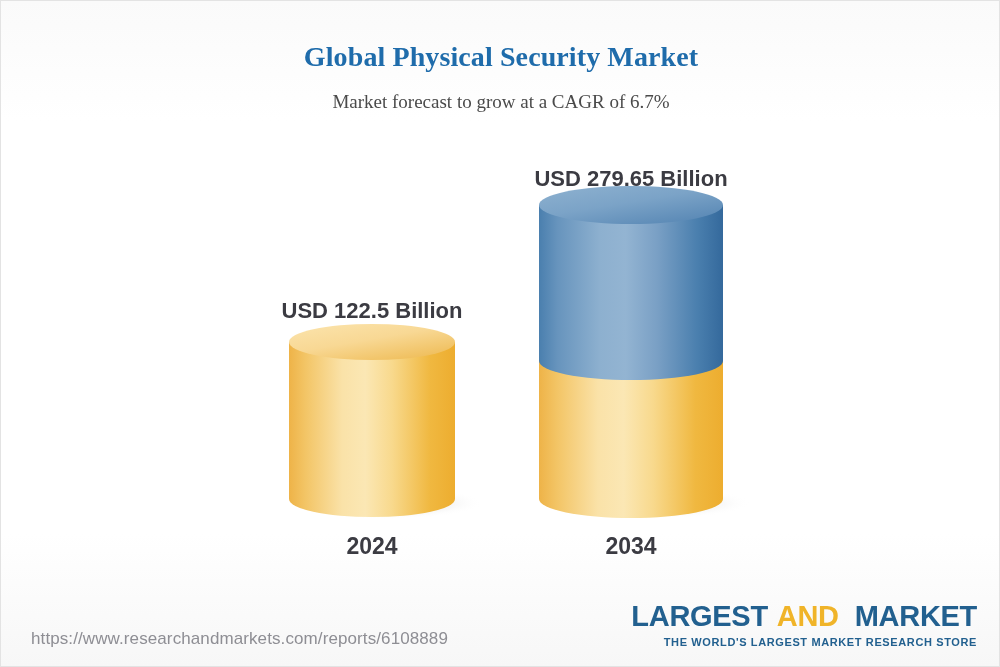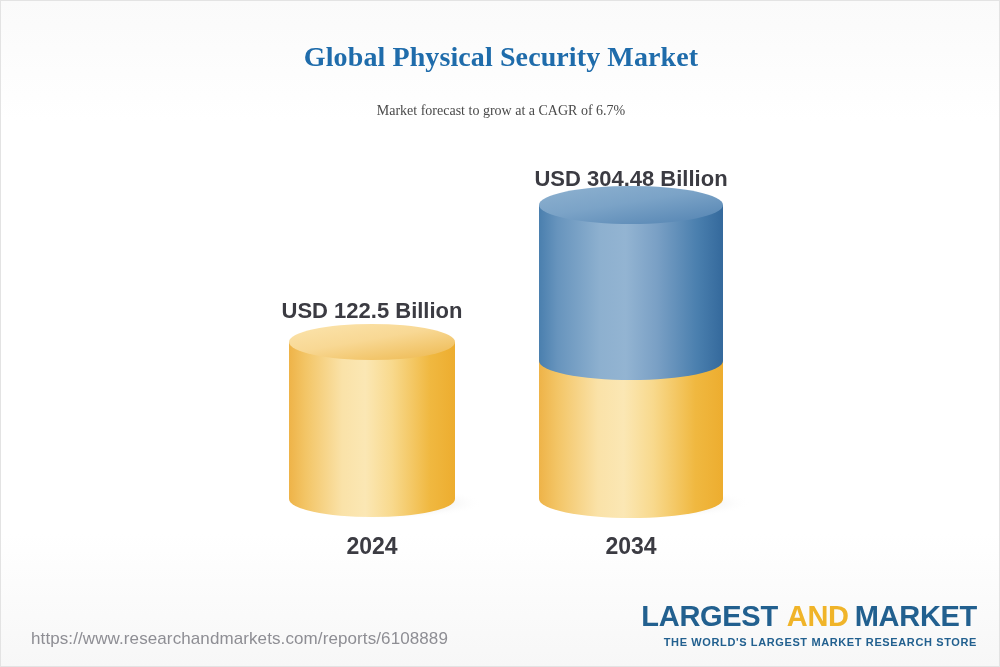--- a/index.html
+++ b/index.html
@@ -32,23 +32,23 @@
   }
   .chart-title {
     margin: 0;
     padding-top: 40px;
     font-size: 28px;
     font-weight: bold;
     color: #1f6cab;
     letter-spacing: 0.1px;
   }
   .chart-subtitle {
-    margin: 16px;
+    margin: 4px;
     padding-top: 14px;
-    font-size: 14px;
+    font-size: 19px;
     font-weight: normal;
     color: #4a4a4a;
   }
 
   
   .plot {
     position: absolute;
     left: 0;
     top: 0;
     width: 1000px;
@@ -164,21 +164,21 @@
         <path d="M 10,191 L 10,348 A 83,18 0 0 0 176,348 L 176,191 Z" fill="url(#goldBody)"></path>
 
         <ellipse cx="93" cy="191" rx="83" ry="18" fill="url(#goldTop)"></ellipse>
       </svg>
 
       <div class="cat-label" style="top:382px;">2024</div>
     </div>
 
     <div class="bar-group" style="left:528px; top:150px; width:204px; height:420px;">
 
-      <div class="value-label" style="top:15px;">USD 304.48 Billion</div>
+      <div class="value-label" style="top:15px;">USD 279.65 Billion</div>
 
       <svg class="cylinder-svg" width="204" height="420" viewBox="0 0 204 420">
         <defs>
           <linearGradient id="blueBody" x1="0" y1="0" x2="1" y2="0">
             <stop offset="0%" stop-color="#4a7fae"></stop>
             <stop offset="10%" stop-color="#6794bd"></stop>
             <stop offset="33%" stop-color="#8db0cf"></stop>
             <stop offset="47%" stop-color="#93b4d2"></stop>
             <stop offset="64%" stop-color="#7aa0c5"></stop>
             <stop offset="86%" stop-color="#4a7fae"></stop>
@@ -215,17 +215,17 @@
       </svg>
 
       <div class="cat-label" style="top:382px;">2034</div>
     </div>
 
   </div>
 
   <div class="footer-url">https://www.researchandmarkets.com/reports/6108889</div>
 
   <div class="logo">
-    <div class="logo-main"><span class="logo-research">LARGEST</span><span class="logo-and" style="margin-left:9px;margin-right:6px;">AND</span><span class="logo-markets">MARKET</span></div>
+    <div class="logo-main"><span class="logo-research">LARGEST</span><span class="logo-and" style="margin-left:9px;margin-right:16px;">AND</span><span class="logo-markets">MARKET</span></div>
     <div class="logo-tag">THE WORLD'S LARGEST MARKET RESEARCH STORE</div>
   </div>
 
 </div>
 
 </body></html>

